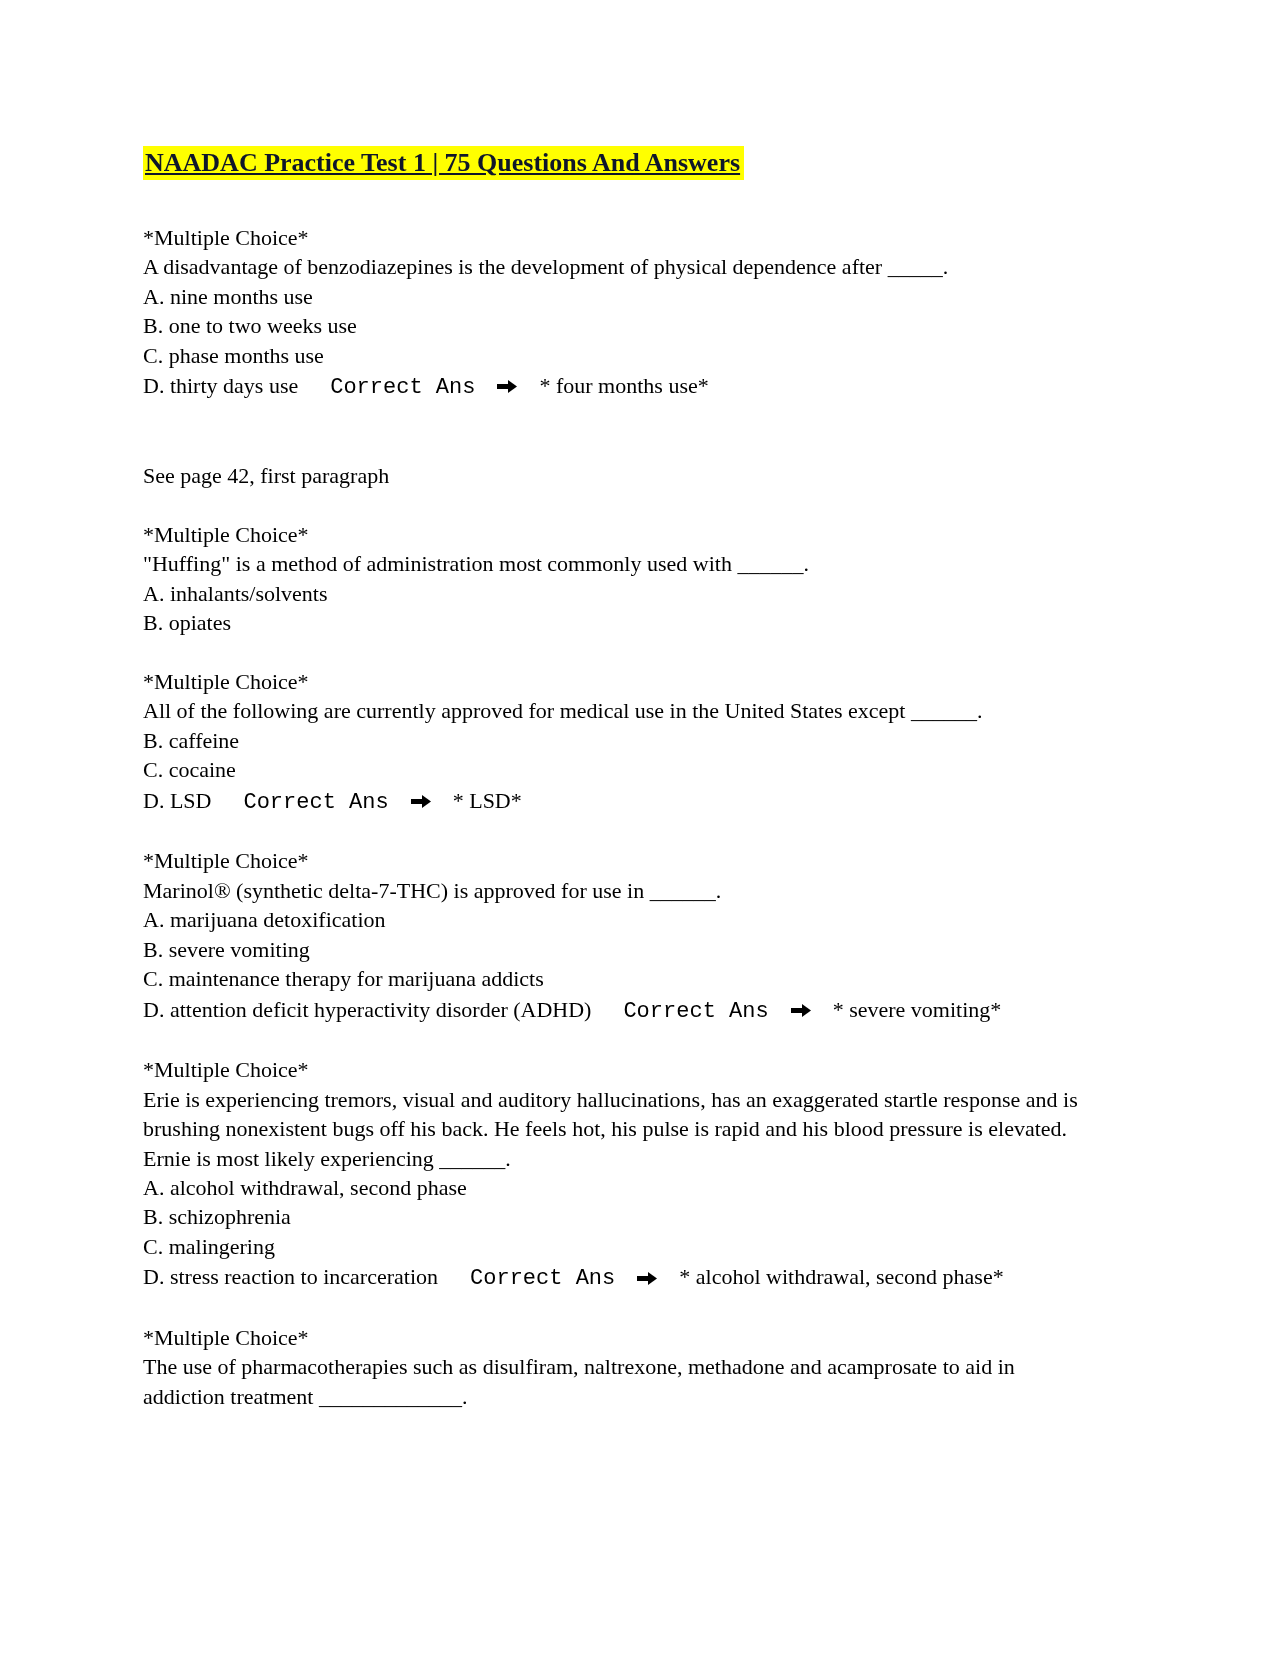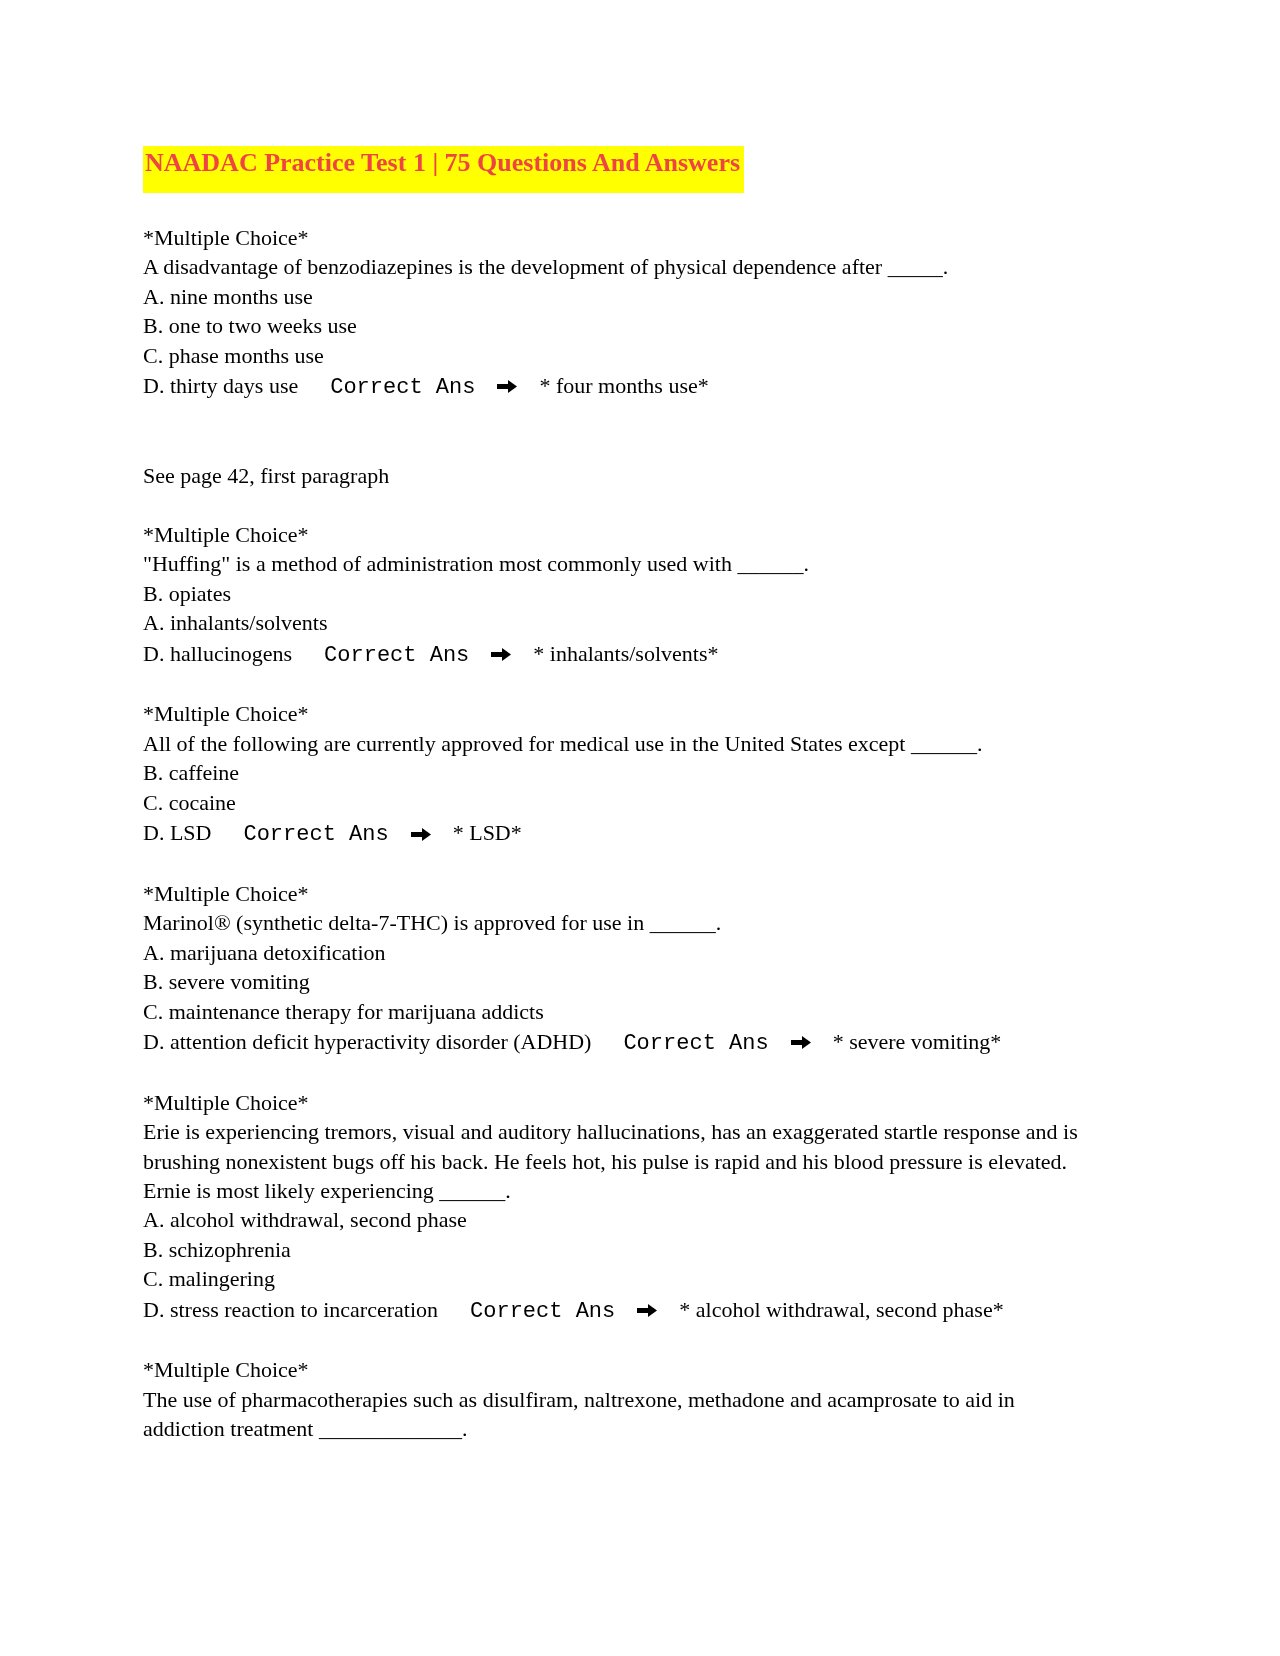--- a/index.html
+++ b/index.html
@@ -20,22 +20,23 @@
     width: 1130px;
   }
   .doc-title {
     font-size: 26px;
     font-weight: bold;
     line-height: 33px;
     margin: 0 0 44px 0;
   }
   .doc-title mark {
     background: #ffff00;
-    color: #ef4444;
-    padding: 2px 4px 16px 2px;
+    color: #0f172a;
+    padding: 2px 4px 3px 2px;
+    text-decoration: underline;
   }
   .content {
     width: 950px;
   }
   .line {
     font-size: 22px;
     line-height: 29.4px;
     margin: 0;
   }
   .q-block { margin: 0; }
@@ -73,28 +74,22 @@
               <polygon points="11,0 20,6.5 11,13" fill="#000"></polygon>
             </svg></span><span>* four months use*</span>
       </div>
     </section>
 
     <p class="line note-para">See page 42, first paragraph</p>
 
     <section class="q-block">
       <div class="line">*Multiple Choice*</div>
       <div class="line">"Huffing" is a method of administration most commonly used with ______.</div>
+      <div class="line">A. inhalants/solvents</div>
       <div class="line">B. opiates</div>
-      <div class="line">A. inhalants/solvents</div>
-      <div class="line answer-line">
-        <span>D. hallucinogens</span><span class="correct-label">Correct Ans</span><span class="arrow-icon"><svg width="20" height="13" viewBox="0 0 20 13">
-              <rect x="0" y="4" width="11" height="5" fill="#000"></rect>
-              <polygon points="11,0 20,6.5 11,13" fill="#000"></polygon>
-            </svg></span><span>* inhalants/solvents*</span>
-      </div>
     </section>
 
     <section class="q-block">
       <div class="line">*Multiple Choice*</div>
       <div class="line">All of the following are currently approved for medical use in the United States except ______.</div>
       <div class="line">B. caffeine</div>
       <div class="line">C. cocaine</div>
       <div class="line answer-line">
         <span>D. LSD</span><span class="correct-label">Correct Ans</span><span class="arrow-icon"><svg width="20" height="13" viewBox="0 0 20 13">
               <rect x="0" y="4" width="11" height="5" fill="#000"></rect>

